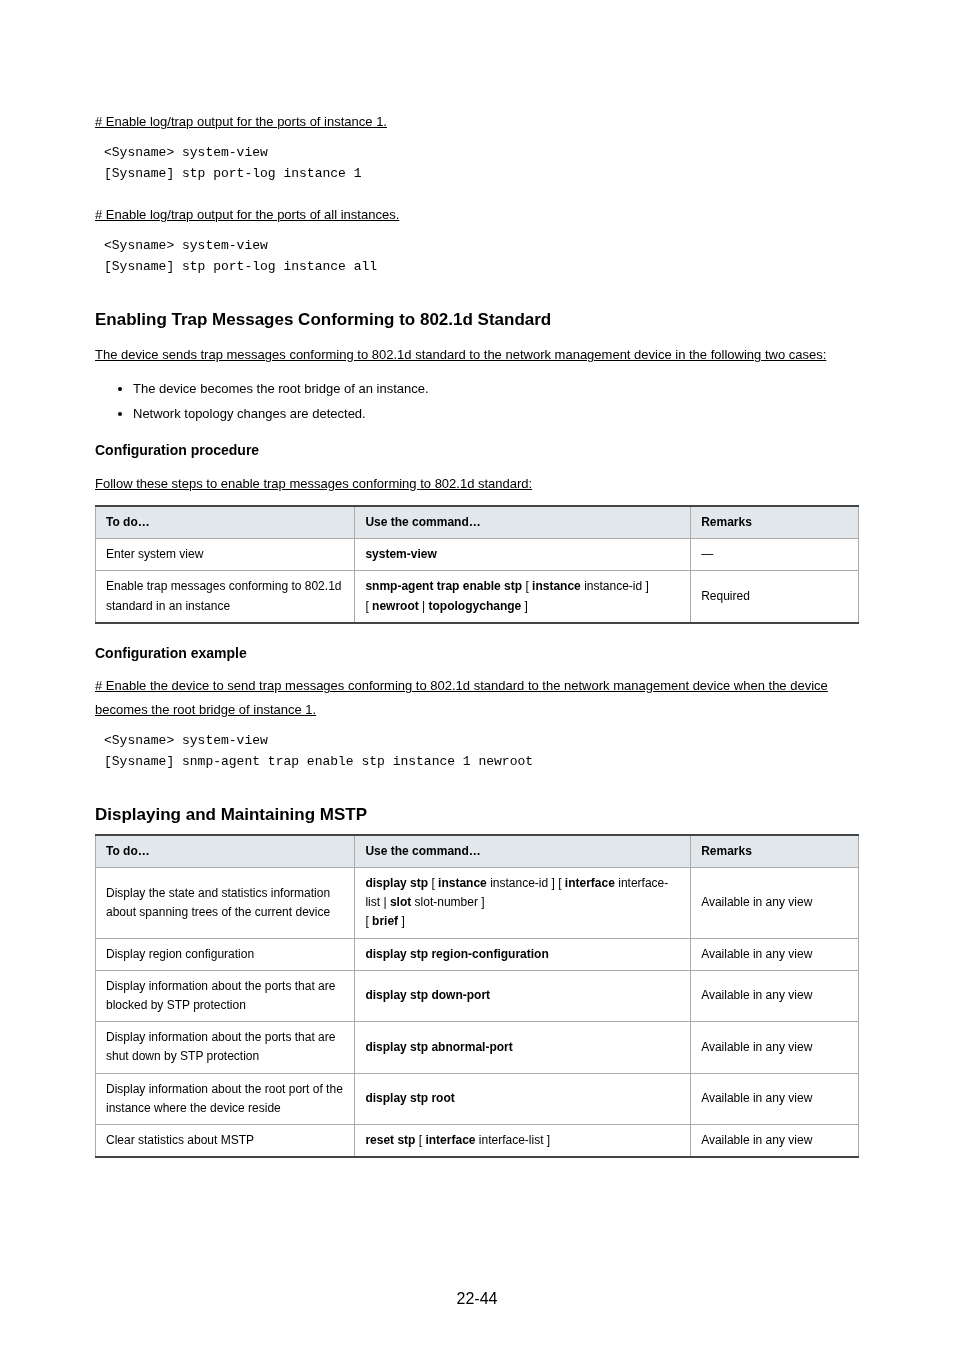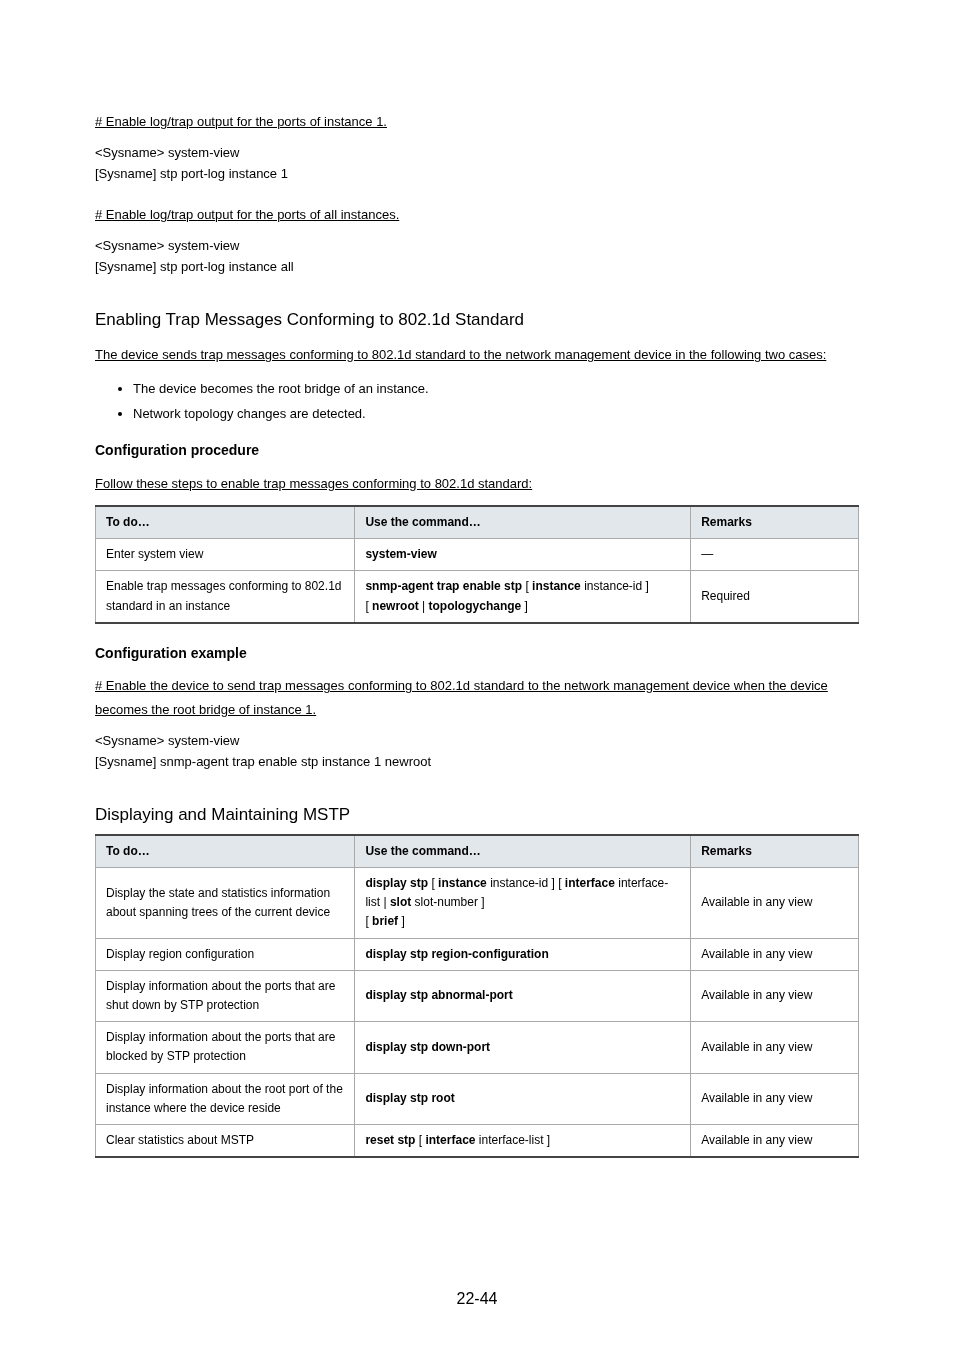--- a/index.html
+++ b/index.html
@@ -18,28 +18,28 @@
     position: relative;
     min-height: 1350px;
   }
   .para {
     margin: 10px 0;
     font-size: 13px;
     line-height: 1.8;
     text-decoration: underline;
   }
   .code {
-    font-family: Liberation Sans, sans-serif;
+    font-family: Liberation Mono, monospace;
     font-size: 13px;
-    margin: 2px 0 18px 0;
+    margin: 2px 0 18px 9px;
     line-height: 1.6;
   }
   h3.section {
     font-size: 17px;
-    font-weight: normal;
+    font-weight: bold;
     margin: 28px 0 6px 0;
   }
   h4.subsection {
     font-size: 14px;
     font-weight: bold;
     margin: 14px 0 6px 0;
   }
   ul.bullets {
     list-style: disc;
     margin: 4px 0 10px 0;
@@ -174,27 +174,27 @@
           <span class="cmd">display stp</span><span> [ </span><span class="cmd">instance</span><span> </span><span class="arg">instance-id</span><span> ] [&nbsp;</span><span class="cmd">interface</span><span> </span><span class="arg">interface-list</span><span> | </span><span class="cmd">slot</span><span> </span><span class="arg">slot-number</span><span> ]</span><br><span>[ </span><span class="cmd">brief</span><span> ]</span>
         </td>
         <td>Available in any view</td>
       </tr>
       <tr>
         <td>Display region configuration</td>
         <td><span class="cmd">display stp region-configuration</span></td>
         <td>Available in any view</td>
       </tr>
       <tr>
+        <td>Display information about the ports that are blocked by STP protection</td>
+        <td><span class="cmd">display stp down-port</span></td>
+        <td>Available in any view</td>
+      </tr>
+      <tr>
         <td>Display information about the ports that are shut down by STP protection</td>
         <td><span class="cmd">display stp abnormal-port</span></td>
-        <td>Available in any view</td>
-      </tr>
-      <tr>
-        <td>Display information about the ports that are blocked by STP protection</td>
-        <td><span class="cmd">display stp down-port</span></td>
         <td>Available in any view</td>
       </tr>
       <tr>
         <td>Display information about the root port of the instance where the device reside</td>
         <td><span class="cmd">display stp root</span></td>
         <td>Available in any view</td>
       </tr>
       <tr>
         <td>Clear statistics about MSTP</td>
         <td>

